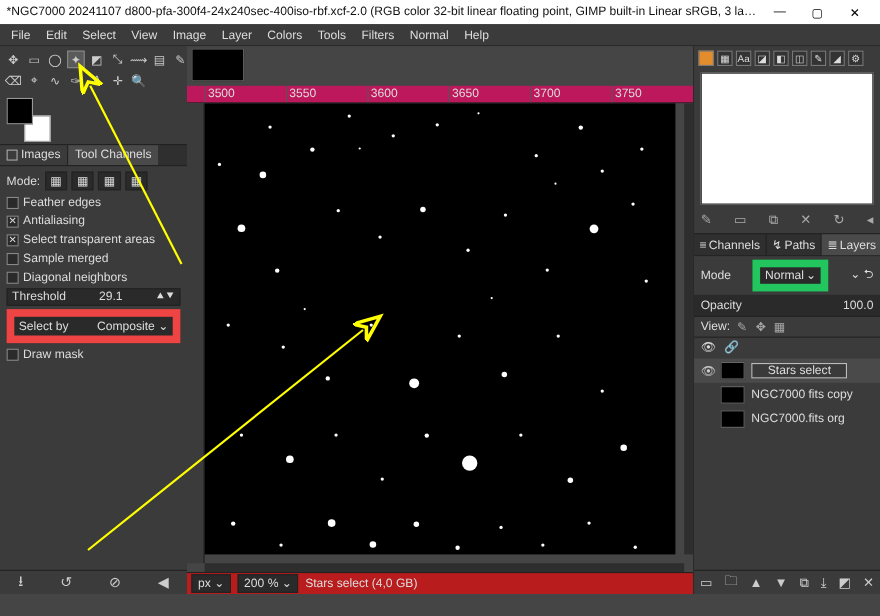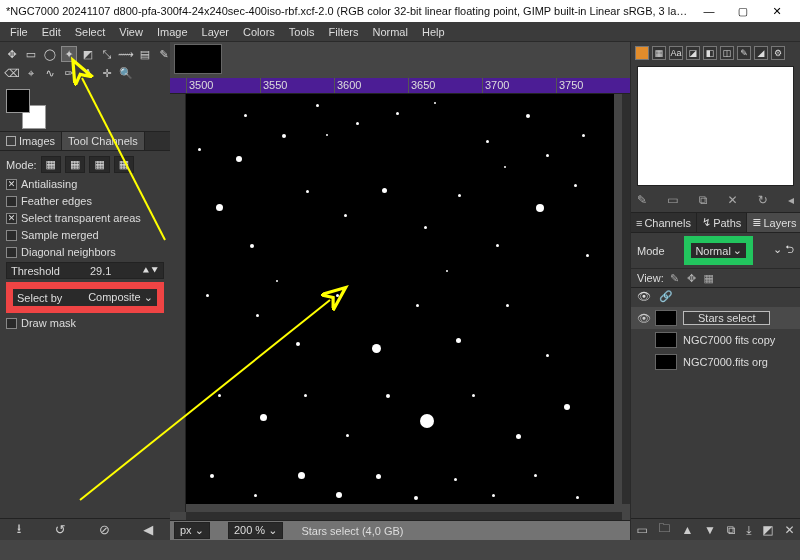--- a/index.html
+++ b/index.html
@@ -36,29 +36,29 @@
   .chk.on::after{content:"✕";color:#ddd;font-size:9px;}
   .dim{color:#888;}
   .darkbtn{background:#2a2a2a;border:1px solid #222;padding:1px 4px;}
   .slider{display:flex;align-items:center;gap:4px;background:#2a2a2a;border:1px solid #222;padding:1px 4px;justify-content:space-between;}
   .selectby{display:flex;justify-content:space-between;align-items:center;background:#2a2a2a;border:7px solid #ef4444;padding:2px 4px;}
   
   .leftbottom{display:flex;justify-content:space-around;align-items:center;height:22px;border-top:1px solid #222;margin-top:auto;}
   .leftbottom span{color:#ccc;font-size:13px;}
   
   .navthumb{position:absolute; left:4px; top:2px; width:48px;height:30px;background:#000;border:1px solid #666;}
-  .rulers-h{height:16px;background:#4c1d95;border-bottom:1px solid #222;display:flex;align-items:flex-end;padding-left:16px; margin-top:36px;}
+  .rulers-h{height:16px;background:#be185d;border-bottom:1px solid #222;display:flex;align-items:flex-end;padding-left:16px; margin-top:36px;}
   .rulers-h .tick{flex:1;text-align:center;font-size:9px;color:#bbb;border-left:1px solid #555;height:100%;position:relative;}
   .rulers-h .tick span{position:absolute;top:1px;left:2px;}
   .canvaswrap{flex:1;display:flex;background:#454545;}
   .rulers-v{width:16px;background:#3b3b3b;border-right:1px solid #222;}
   .canvas{flex:1;background:#000;position:relative;margin-right:8px;margin-bottom:8px;overflow:hidden;}
   .scroll-v{width:8px;background:#2e2e2e;margin-bottom:8px;}
   .scroll-h{height:8px;background:#2e2e2e;margin-left:16px;margin-right:8px;}
-  .statusbar{height:20px;background:#737373;border-top:1px solid #222;display:flex;align-items:center;gap:18px;padding:0 4px;}
+  .statusbar{height:20px;background:#b91c1c;border-top:1px solid #222;display:flex;align-items:center;gap:6px;padding:0 4px;}
   .statusbar .field{background:#2a2a2a;border:1px solid #222;padding:1px 5px;}
   .star{position:absolute;background:#fff;border-radius:50%;}
   
   .rtop{display:flex;gap:3px;padding:4px 4px 2px 4px;justify-content:flex-start;align-items:center;}
   .rtop .sq{width:14px;height:14px;border:1px solid #777;background:#333;display:flex;align-items:center;justify-content:center;font-size:9px;}
   .rtop .sq.o{background:#e28c2b;}
   .navprev{height:120px;background:#fff;margin:4px 6px;border:1px solid #222;}
   .riconrow{display:flex;justify-content:space-between;padding:3px 6px;gap:6px;}
   .riconrow span{color:#aaa;font-size:12px;}
   .rtabs{display:flex;background:#2f2f2f;border-top:1px solid #222;border-bottom:1px solid #222;margin-top:2px;}
@@ -143,26 +143,26 @@
 
     <div class="tooloptions">
       <div class="optrow">
         <span>Mode:</span>
         <span class="darkbtn">▦</span>
         <span class="darkbtn">▦</span>
         <span class="darkbtn">▦</span>
         <span class="darkbtn">▦</span>
       </div>
       <div class="optrow">
+          <span class="chk"></span>
+          <span>Feather edges</span>
+        </div>
+      <div class="optrow">
           <span class="chk on"></span>
           <span>Antialiasing</span>
-        </div>
-      <div class="optrow">
-          <span class="chk"></span>
-          <span>Feather edges</span>
         </div>
       <div class="optrow dim">
           <span class="chk on"></span>
           <span>Select transparent areas</span>
         </div>
       <div class="optrow">
           <span class="chk"></span>
           <span>Sample merged</span>
         </div>
       <div class="optrow">
@@ -308,20 +308,24 @@
       <div class="tab">≡ <span>Channels</span></div>
       <div class="tab">↯ <span>Paths</span></div>
       <div class="tab active">≣ <span>Layers</span></div>
 
     </div>
     <div class="moderow">
       <span>Mode</span>
       <span class="sel"><span>Normal</span> ⌄</span>
       <span>⌄ ⮌</span>
     </div>
+    <div class="opacityrow">
+      <span>Opacity</span>
+      <span>100.0</span>
+    </div>
     <div class="lockrow">
       <span>View:</span>
       <span class="licon">✎</span>
       <span class="licon">✥</span>
       <span class="licon">▦</span>
     </div>
     <div class="layerhdr">
       <span>👁</span>
       <span>🔗</span>
     </div>

